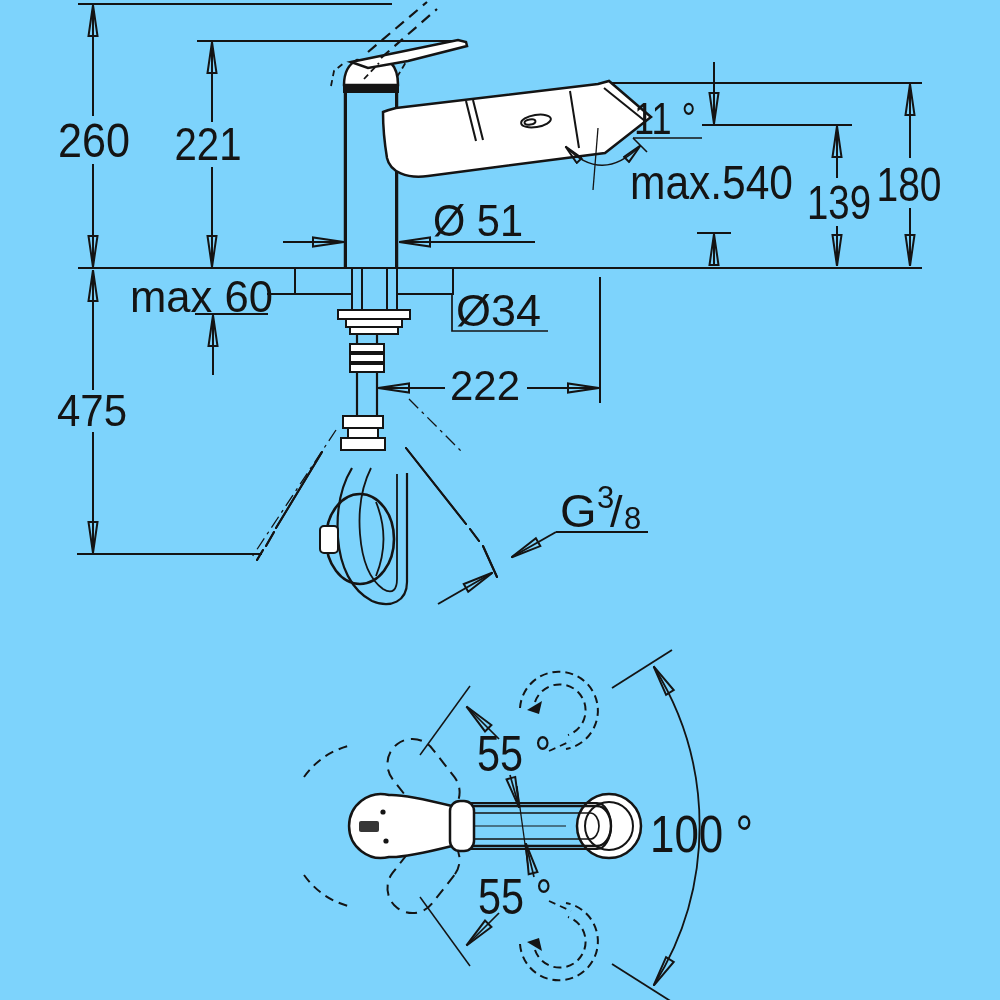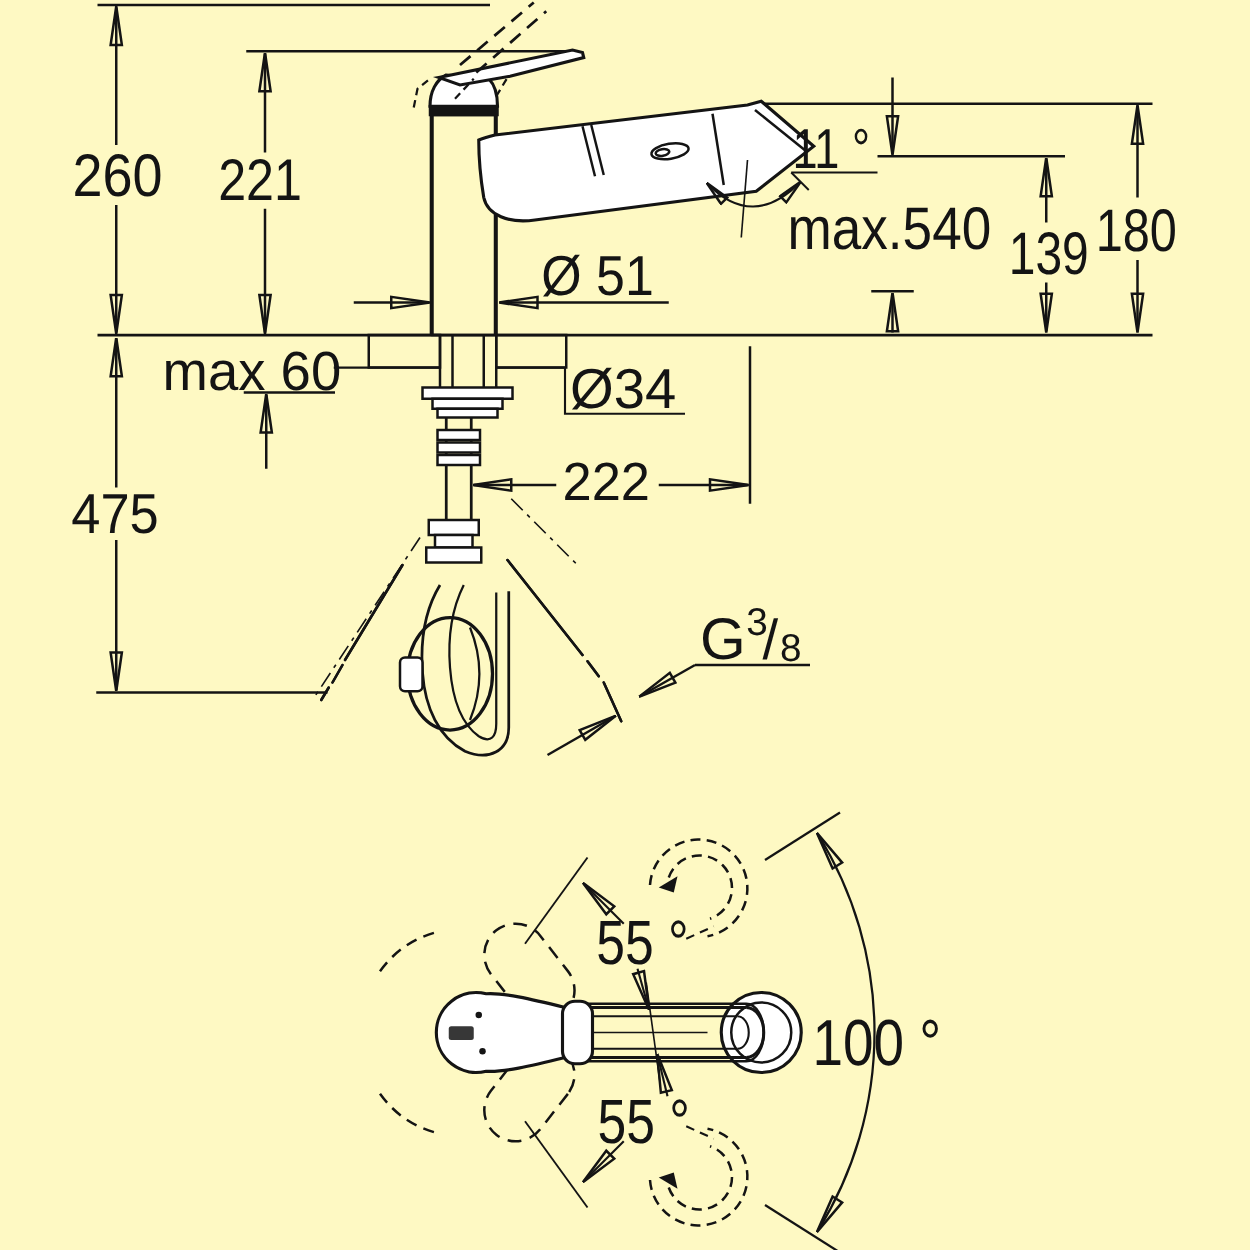--- a/index.html
+++ b/index.html
@@ -1,16 +1,16 @@
 <!DOCTYPE html>
 <html><head>
 <meta charset="utf-8">
 <style>
   html,body{margin:0;padding:0;background:#fff;}
-  .stage{width:1000px;height:1000px;background:#fef9c3;position:relative;font-family:"Liberation Sans",sans-serif;}
+  .stage{width:1000px;height:1000px;background:#7dd3fc;position:relative;font-family:"Liberation Sans",sans-serif;}
   svg{display:block}
   svg line,svg path,svg rect,svg circle,svg ellipse,svg polyline{stroke:#141414;fill:none;stroke-width:2}
   .s11{stroke-width:1.1}.s13{stroke-width:1.3}.s15{stroke-width:1.5}.s16{stroke-width:1.6}
   .s17{stroke-width:1.7}.s18{stroke-width:1.8}.s22{stroke-width:2.2}.s24{stroke-width:2.4}
   .s25{stroke-width:2.5}.s26{stroke-width:2.6}
   .fw{fill:#ffffff}.fb{fill:#141414;stroke:none}
   .d1{stroke-dasharray:11 7}.d2{stroke-dasharray:6 4}.d3{stroke-dasharray:9 6}
   .d4{stroke-dasharray:8 5}.d5{stroke-dasharray:7 5}.ddot{stroke-dasharray:13 5 3 5}
   text{fill:#141414;stroke:none;font-family:"Liberation Sans",sans-serif;}
 </style>

